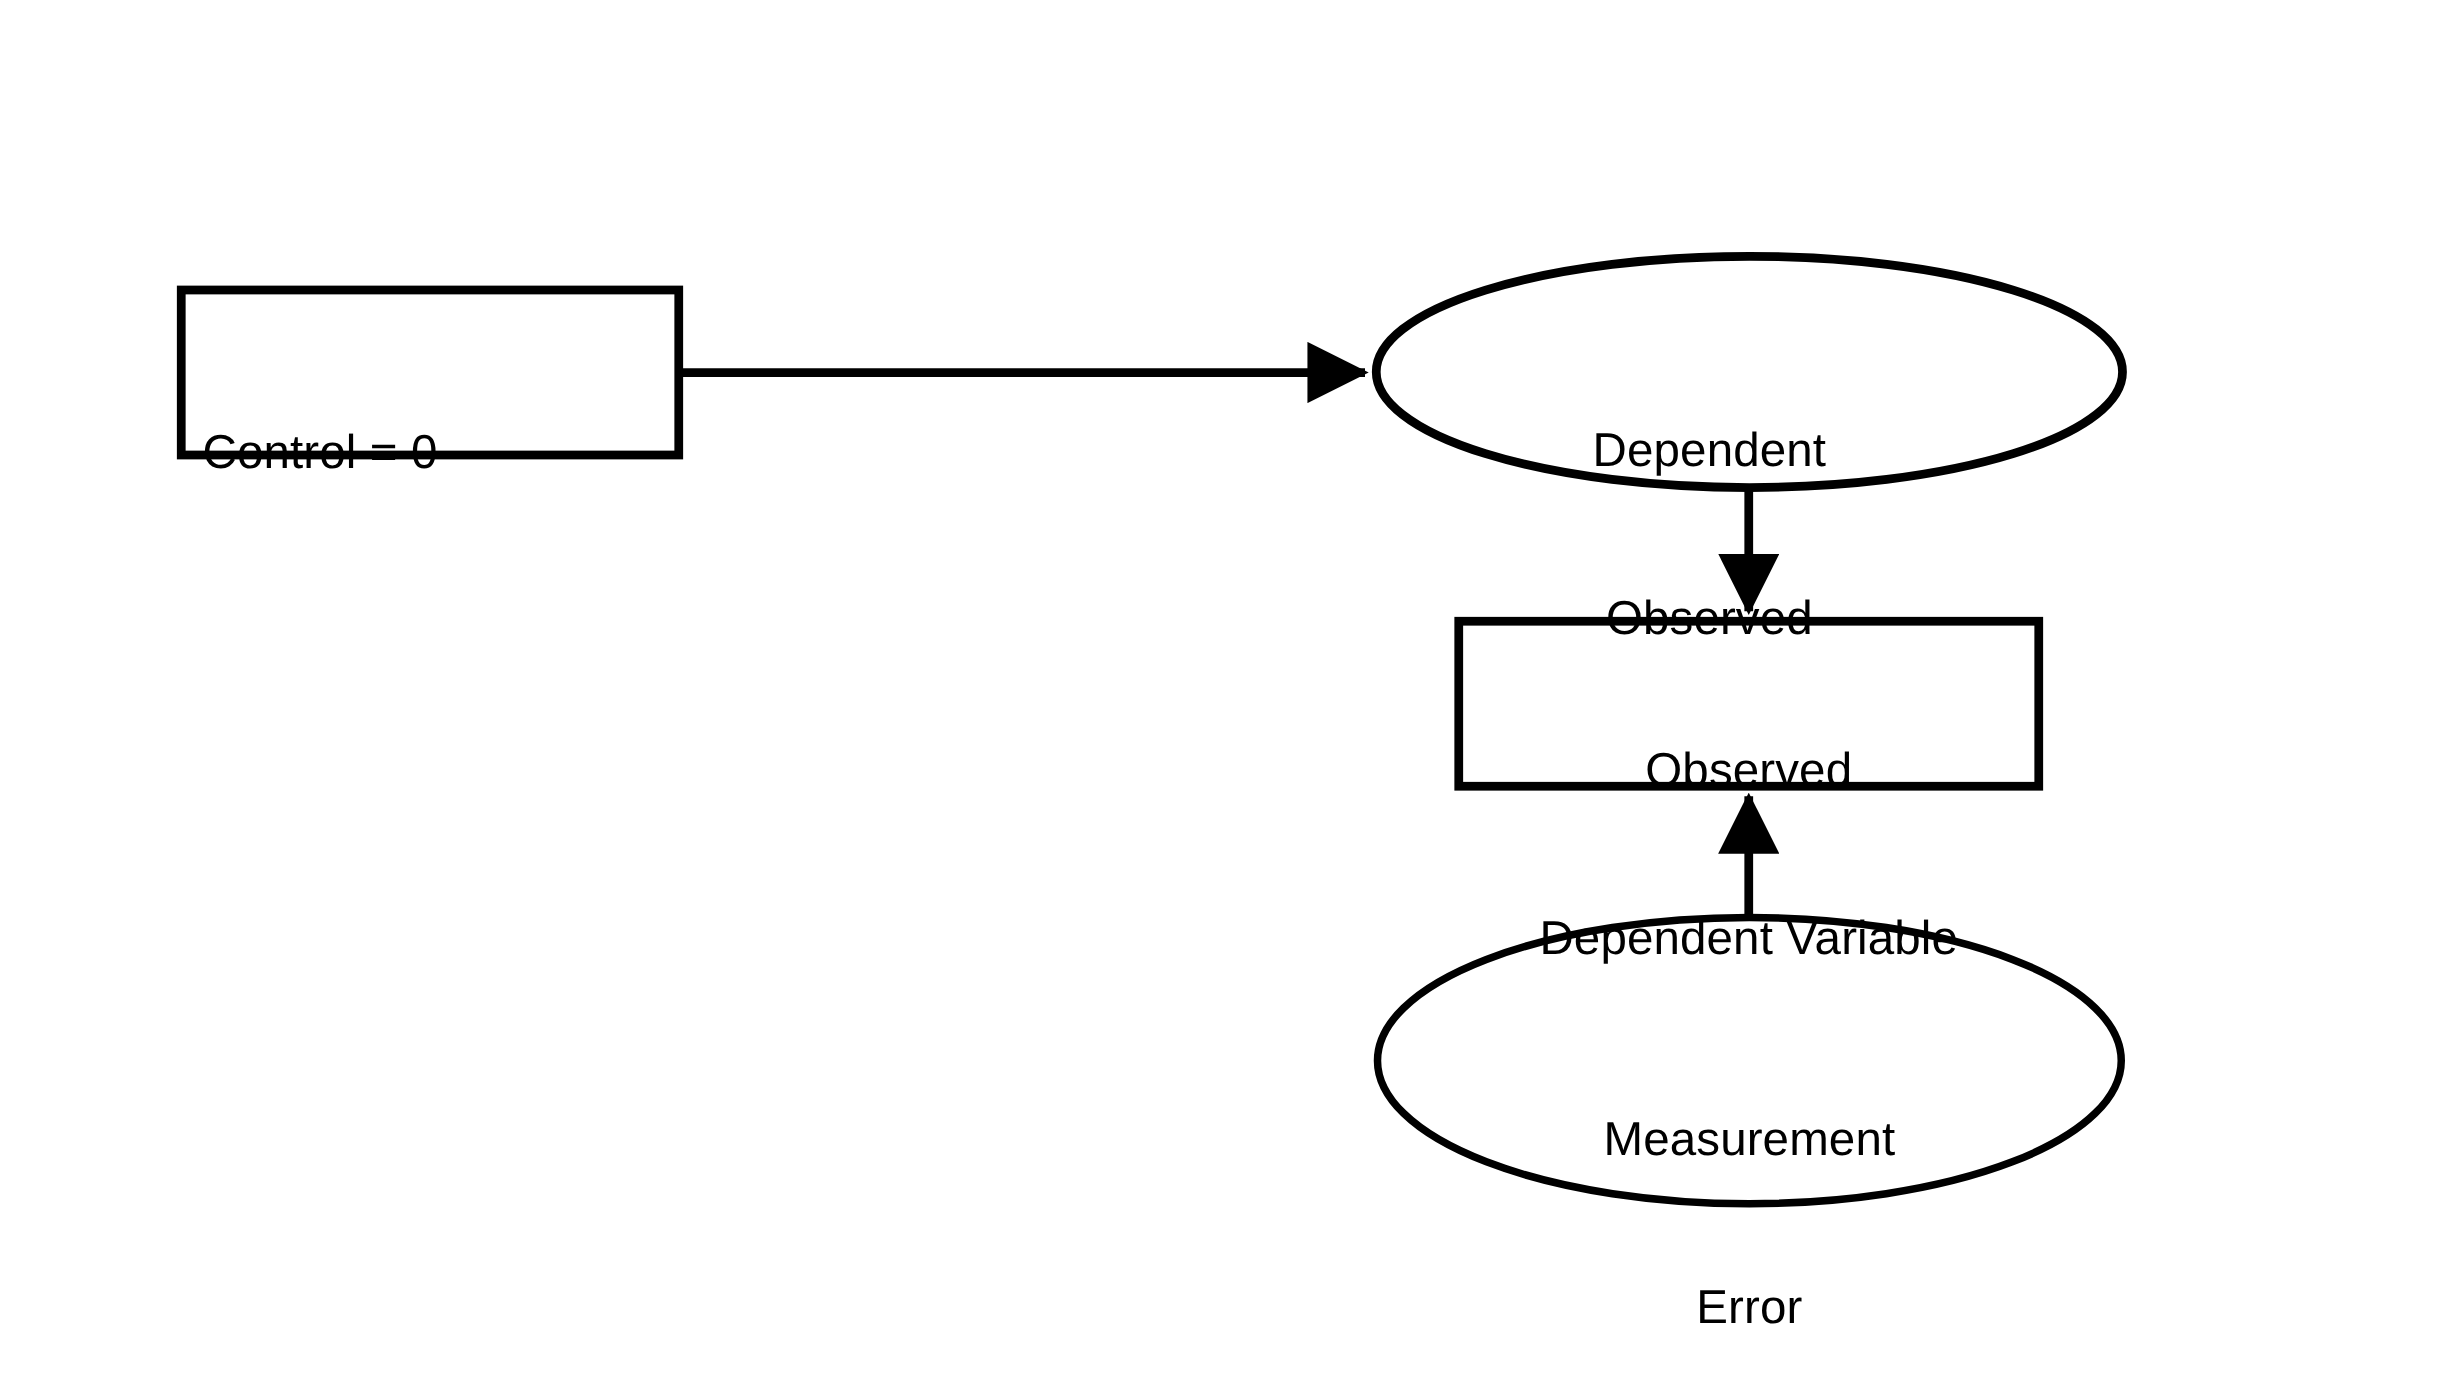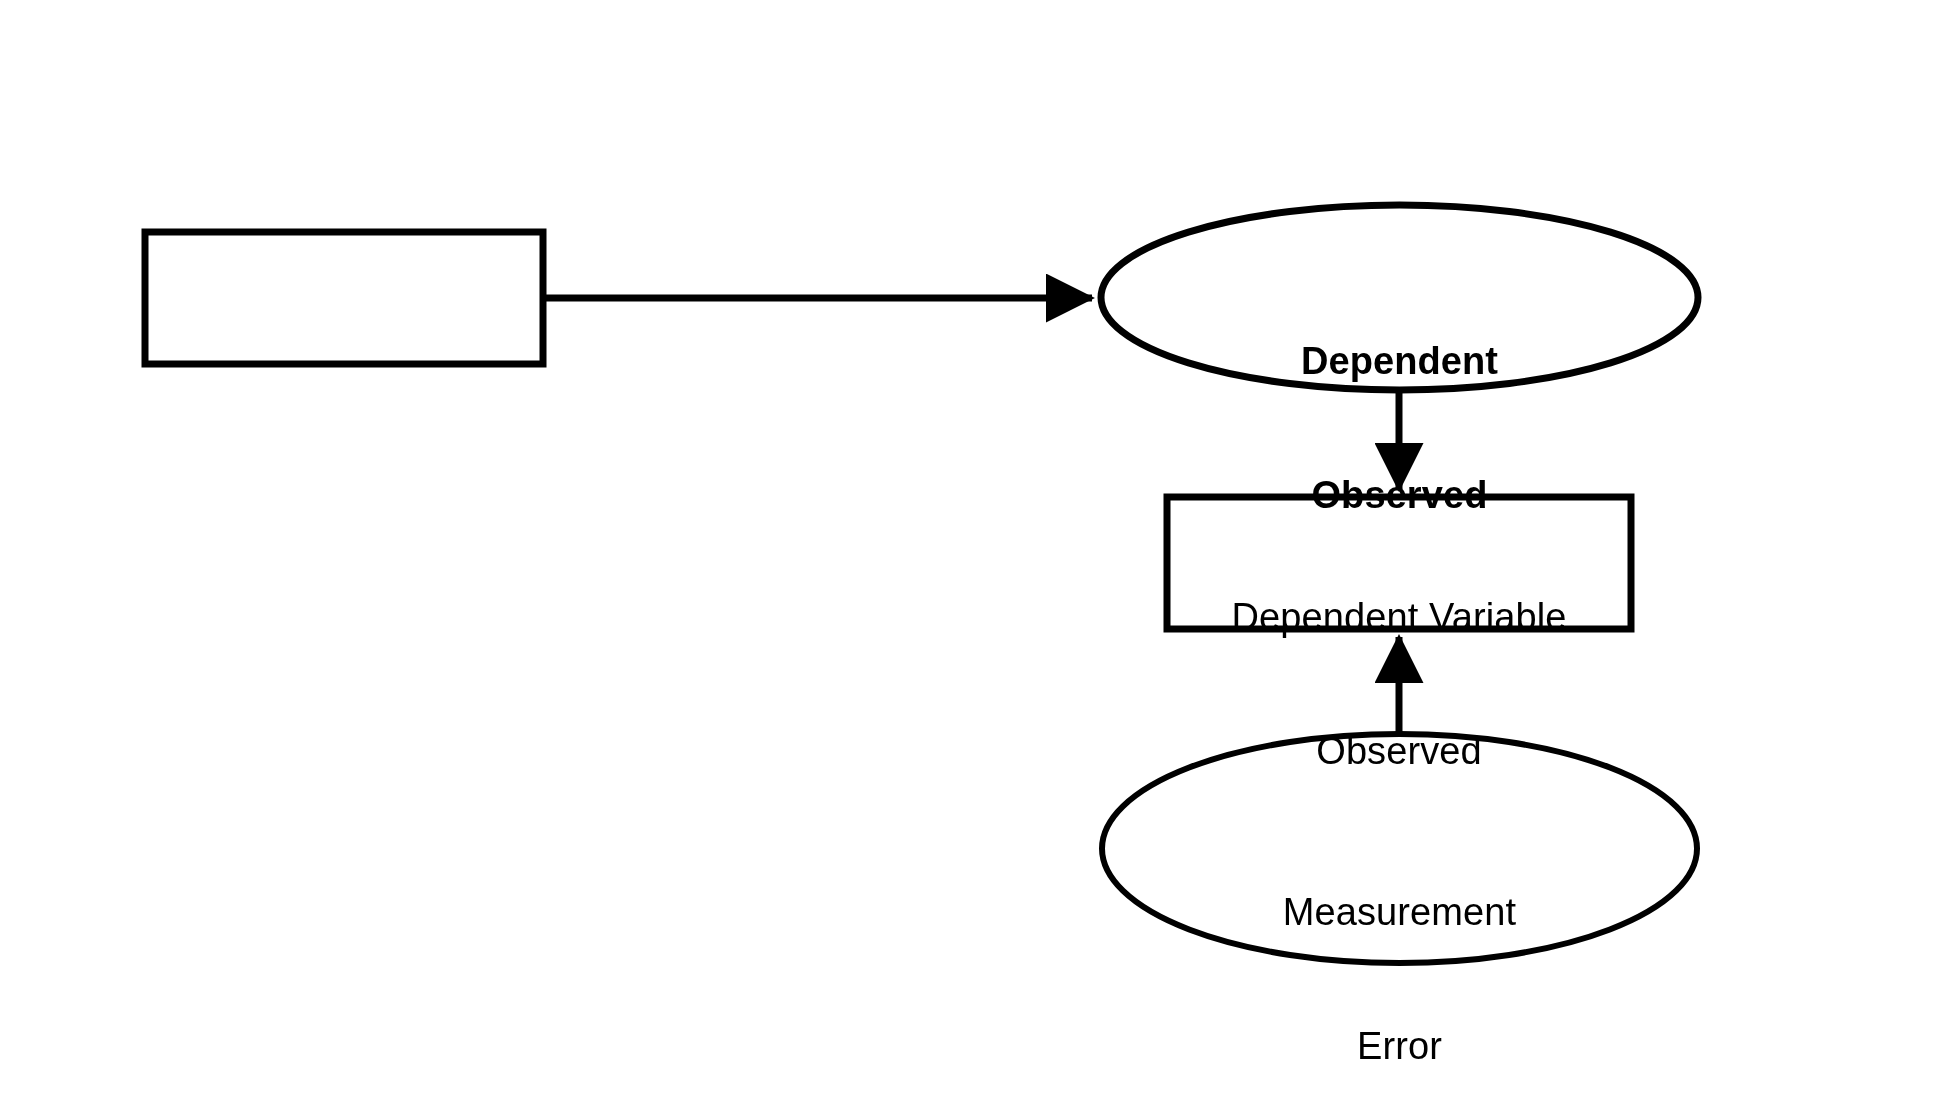--- a/index.html
+++ b/index.html
@@ -41,24 +41,23 @@
     text-align: left;
   }
   
   #treatment-text {
     left: 162px;
     top: 250px;
     width: 360px;
   }
   
   #dependent-construct-text {
-    left: 1101px;
+    left: 1069px;
     top: 249px;
     width: 597px;
-    font-weight: bold;
   }
   
   #observed-variable-text {
     left: 1167px;
     top: 505px;
     width: 464px;
   }
   
   #measurement-error-text {
     left: 1102px;
@@ -90,30 +89,31 @@
     <ellipse cx="1399.5" cy="848.5" rx="297.5" ry="114.5" fill="#ffffff" stroke="#000000" stroke-width="6"></ellipse>
 
     <line x1="543" y1="298" x2="1092" y2="298" stroke="#000000" stroke-width="7" marker-end="url(#arrow-right)"></line>
 
     <line x1="1399" y1="390" x2="1399" y2="489" stroke="#000000" stroke-width="7" marker-end="url(#arrow-right)"></line>
 
     <line x1="1399" y1="734" x2="1399" y2="637" stroke="#000000" stroke-width="7" marker-end="url(#arrow-right)"></line>
   </svg>
 
   <div class="node-label label-left" id="treatment-text">
+    <span class="text-line">Control = 0</span>
   </div>
 
   <div class="node-label label-center" id="dependent-construct-text">
     <span class="text-line">Dependent</span>
     <span class="text-line">Observed</span>
   </div>
 
   <div class="node-label label-center" id="observed-variable-text">
+    <span class="text-line">Observed</span>
     <span class="text-line">Dependent Variable</span>
-    <span class="text-line">Observed</span>
   </div>
 
   <div class="node-label label-center" id="measurement-error-text">
     <span class="text-line">Measurement</span>
     <span class="text-line">Error</span>
   </div>
 
 </div>
 
 </body></html>

